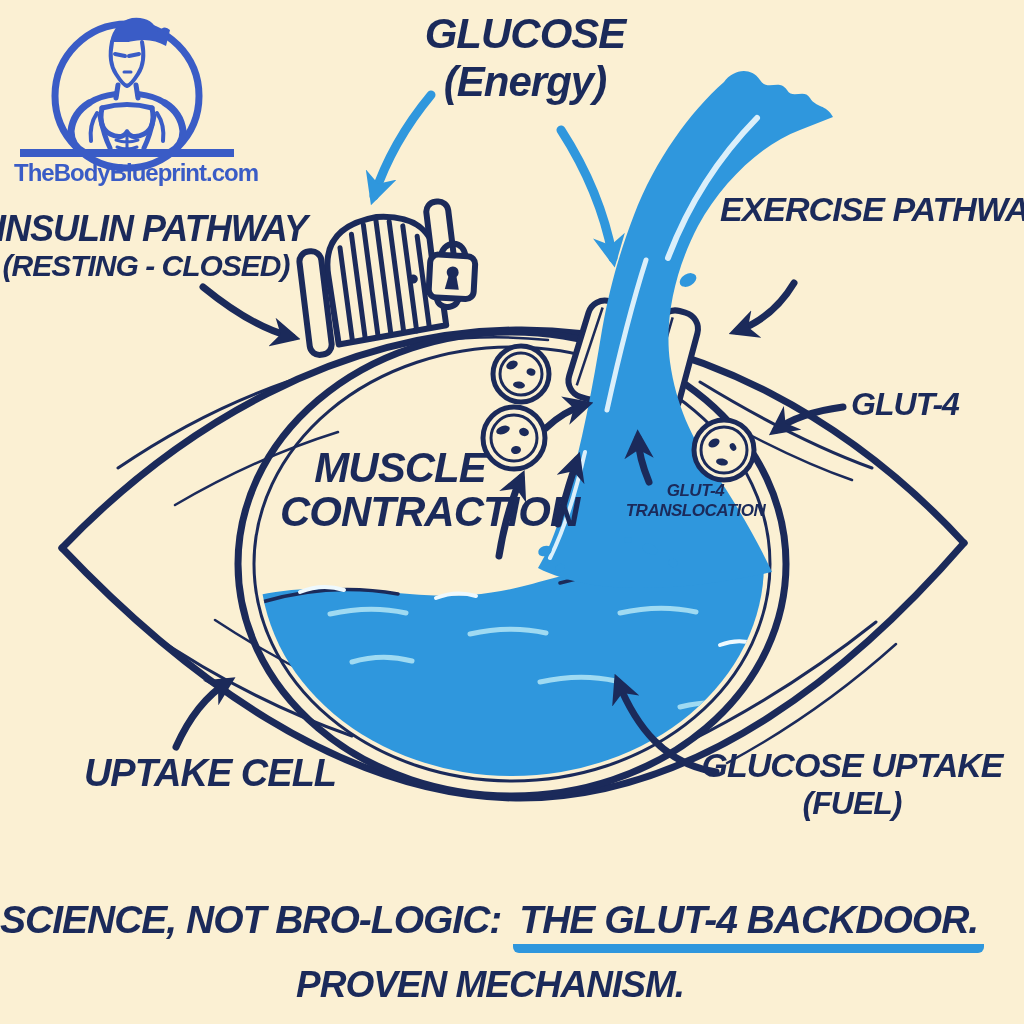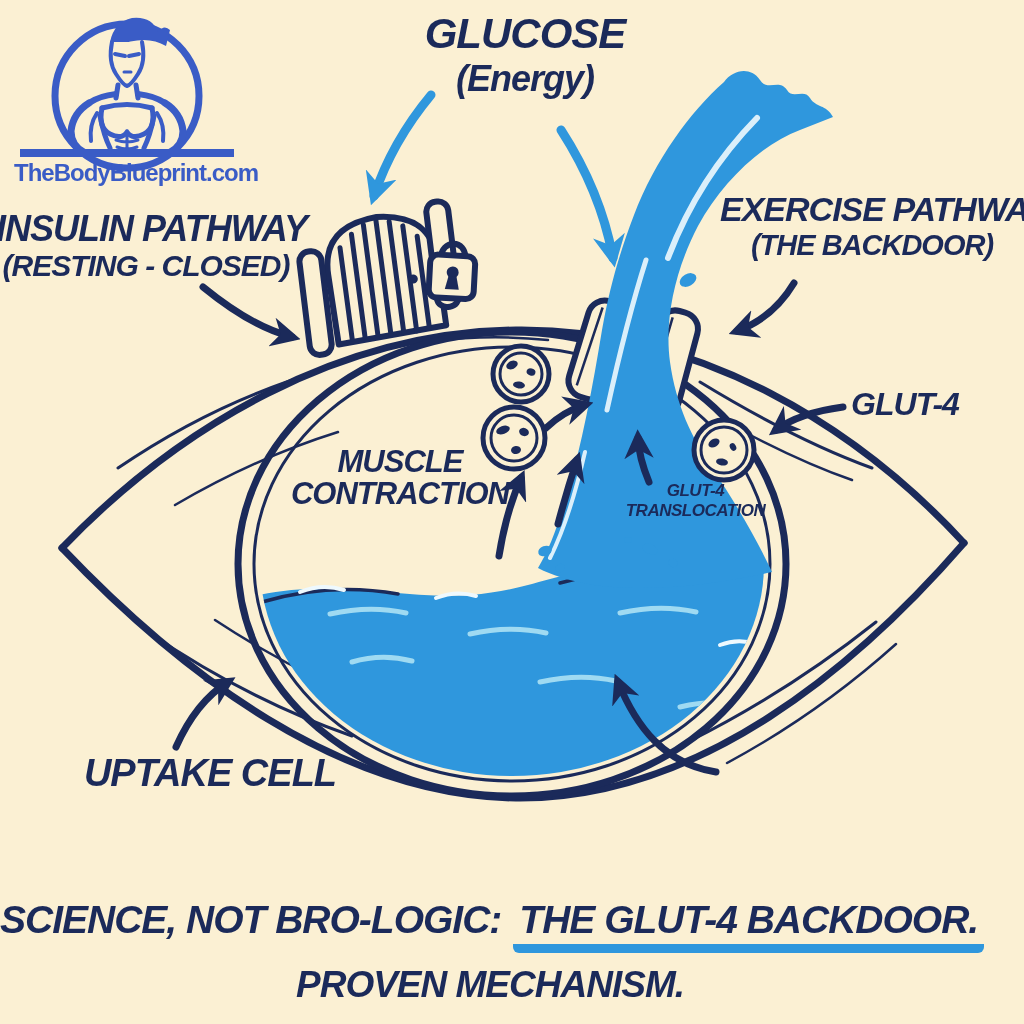--- a/index.html
+++ b/index.html
@@ -17,27 +17,27 @@
     position:absolute;color:var(--ink);font-weight:700;font-style:italic;
     letter-spacing:-1px;line-height:1.04;text-align:center;white-space:nowrap;
   }
   .lbl .sub{display:block;}
   .logo-text{
     position:absolute;left:14px;top:159px;width:230px;text-align:center;
     color:var(--logo);font-weight:700;font-style:normal;font-size:24px;
     letter-spacing:-1px;white-space:nowrap;
   }
   #glucose{left:395px;top:12px;width:260px;font-size:42px;}
-  #glucose .sub{font-size:36px;margin-top:4px;}
+  #glucose .sub{font-size:42px;margin-top:4px;}
   #insulin{left:-4px;top:210px;width:300px;font-size:36px;}
   #insulin .sub{font-size:30px;margin-top:3px;}
   #exercise{left:720px;top:192px;width:304px;font-size:34px;}
   #exercise .sub{font-size:29px;margin-top:3px;}
   #glut4-label{left:840px;top:388px;width:130px;font-size:32px;}
-  #muscle-contraction{left:280px;top:446px;width:240px;font-size:31px;}
+  #muscle-contraction{left:280px;top:446px;width:240px;font-size:42px;}
   #translocation{left:623px;top:481px;width:145px;font-size:17px;letter-spacing:-0.5px;line-height:1.15;}
   #muscle-cell{left:60px;top:754px;width:300px;font-size:38px;}
   #glucose-uptake{left:700px;top:748px;width:304px;font-size:34px;}
   #glucose-uptake .sub{font-size:32px;margin-top:4px;}
   #caption1{left:0;top:900px;width:854px;font-size:39px;}
   #caption1 .pfx{margin-right:12px;}
   #caption1 .u{
     display:inline-block;border-bottom:9px solid var(--water);
     border-radius:6px;padding:0 6px 3px 6px;
   }
@@ -219,41 +219,44 @@
     <span class="sub">(Energy)</span>
   </div>
 
   <div class="lbl" id="insulin">
     <span>INSULIN PATHWAY</span>
     <span class="sub">(RESTING - CLOSED)</span>
   </div>
 
   <div class="lbl" id="exercise">
     <span>EXERCISE PATHWAY</span>
-    <span class="sub">(THE BACKDOOR)</span>
   </div>
 
   <div class="lbl" id="glut4-label">
     <span>GLUT-4</span>
   </div>
 
   <div class="lbl" id="muscle-contraction">
     <span>MUSCLE</span>
     <span class="sub">CONTRACTION</span>
   </div>
 
   <div class="lbl" id="translocation">
     <span>GLUT-4</span>
     <span class="sub">TRANSLOCATION</span>
   </div>
 
   <div class="lbl" id="muscle-cell">
     <span>UPTAKE CELL</span>
   </div>
 
+  <div class="lbl" id="glucose-uptake">
+    <span>GLUCOSE UPTAKE</span>
+    <span class="sub">(FUEL)</span>
+  </div>
 
   <div class="lbl" id="caption1">
     <span class="pfx">SCIENCE, NOT BRO-LOGIC:</span><span class="u">THE GLUT-4 BACKDOOR.</span>
   </div>
 
   <div class="lbl" id="caption2">
     <span>PROVEN MECHANISM.</span>
   </div>
 
 </div>

